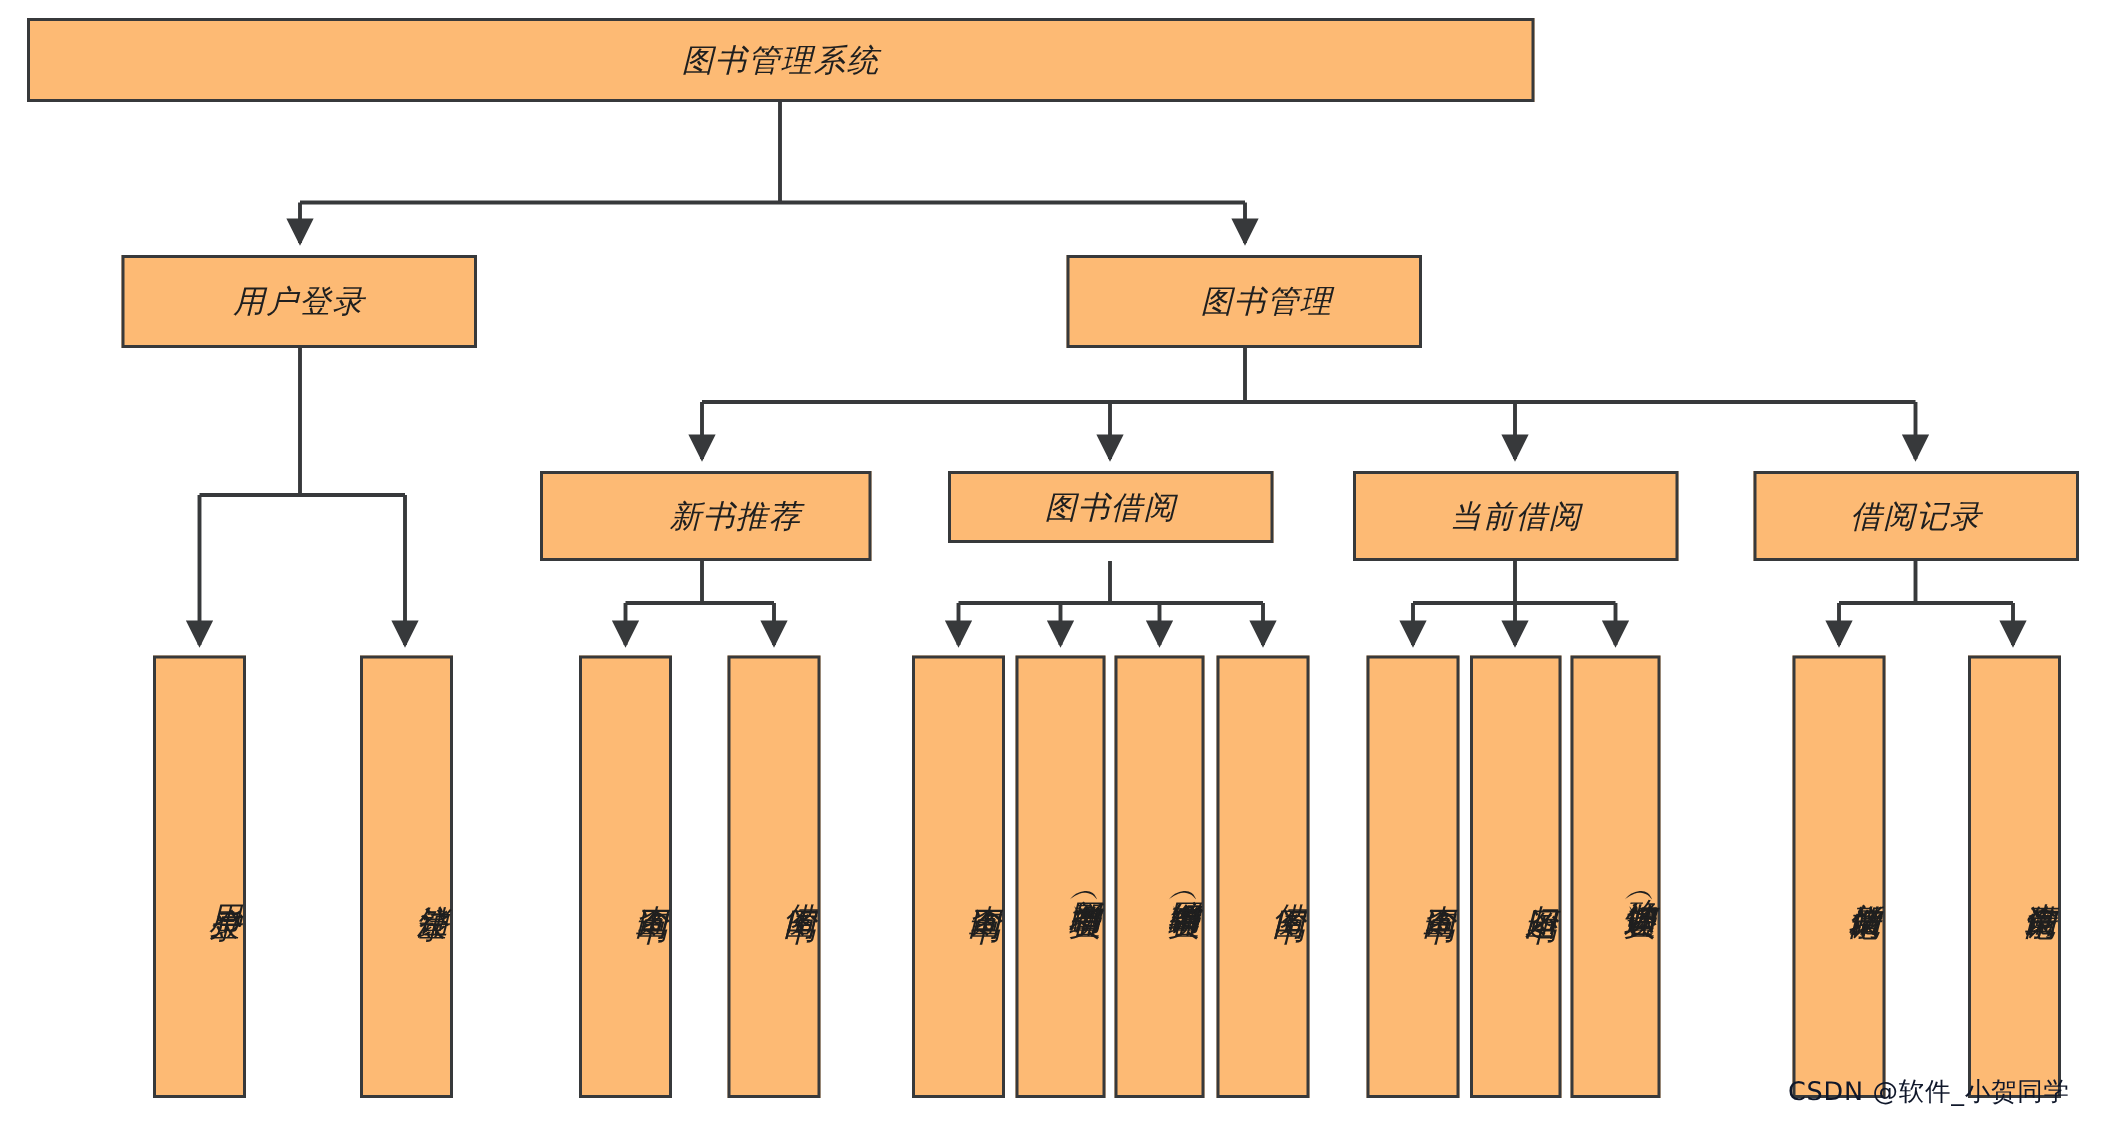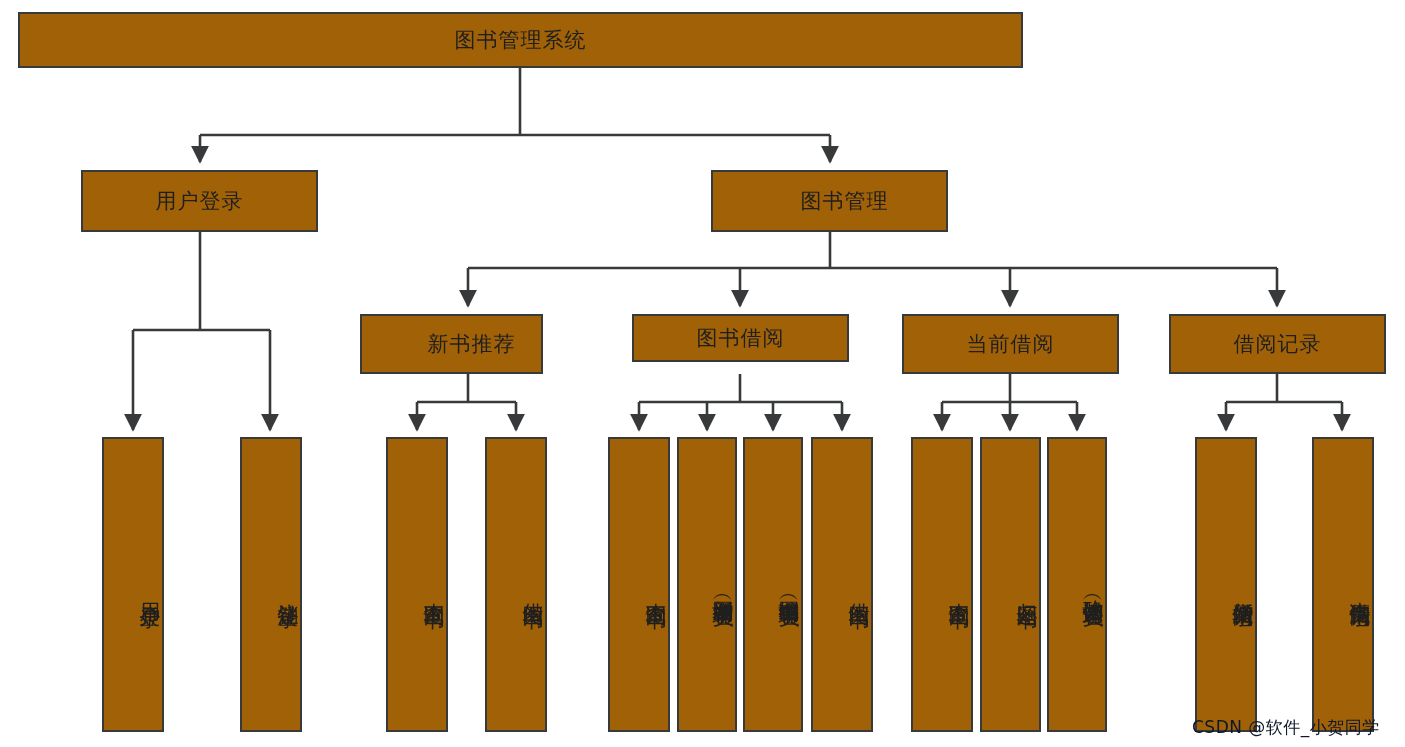--- a/index.html
+++ b/index.html
@@ -17,27 +17,28 @@
   }
   svg#wires {
     position: absolute;
     left: 0; top: 0;
     width: 1405px;
     height: 747px;
   }
   .node {
     position: absolute;
     box-sizing: border-box;
-    background: #a16207;
+    background: #fdba74;
     border: 2px solid #37393b;
     display: flex;
     align-items: center;
     justify-content: center;
     color: #1f1f1f;
     line-height: 1.18;
+    font-style: italic;
   }
   .node.horizontal {
     font-size: 21px;
     letter-spacing: 1px;
   }
   .node.vertical {
     writing-mode: vertical-rl;
     text-orientation: upright;
     font-size: 21px;
     letter-spacing: 2px;
@@ -111,21 +112,21 @@
       <path d="M 1226 402 L 1226 430" marker-end="url(#arrow)"></path>
       <path d="M 1342 402 L 1342 430" marker-end="url(#arrow)"></path>
     </g>
   </svg>
 
   <div class="node horizontal" style="left:18px; top:12px; width:1005px; height:56px;">图书管理系统</div>
 
   <div class="node horizontal" style="left:81px; top:170px; width:237px; height:62px;">用户登录</div>
   <div class="node horizontal" style="left:711px; top:170px; width:237px; height:62px;padding-left:30px;">图书管理</div>
 
-  <div class="node horizontal" style="left:360px; top:314px; width:183px; height:60px;padding-left:40px;">新书推荐</div>
+  <div class="node horizontal" style="left:360px; top:314px; width:221px; height:60px;padding-left:40px;">新书推荐</div>
   <div class="node horizontal" style="left:632px; top:314px; width:217px; height:48px;">图书借阅</div>
   <div class="node horizontal" style="left:1169px; top:314px; width:217px; height:60px;">借阅记录</div>
   <div class="node horizontal" style="left:902px; top:314px; width:217px; height:60px;">当前借阅</div>
 
   <div class="node vertical" style="left:102px; top:437px; width:62px; height:295px;">用户登录</div>
   <div class="node vertical" style="left:240px; top:437px; width:62px; height:295px;">注销登录</div>
 
   <div class="node vertical" style="left:386px; top:437px; width:62px; height:295px;">查询图书</div>
   <div class="node vertical" style="left:485px; top:437px; width:62px; height:295px;">借阅图书</div>
 

